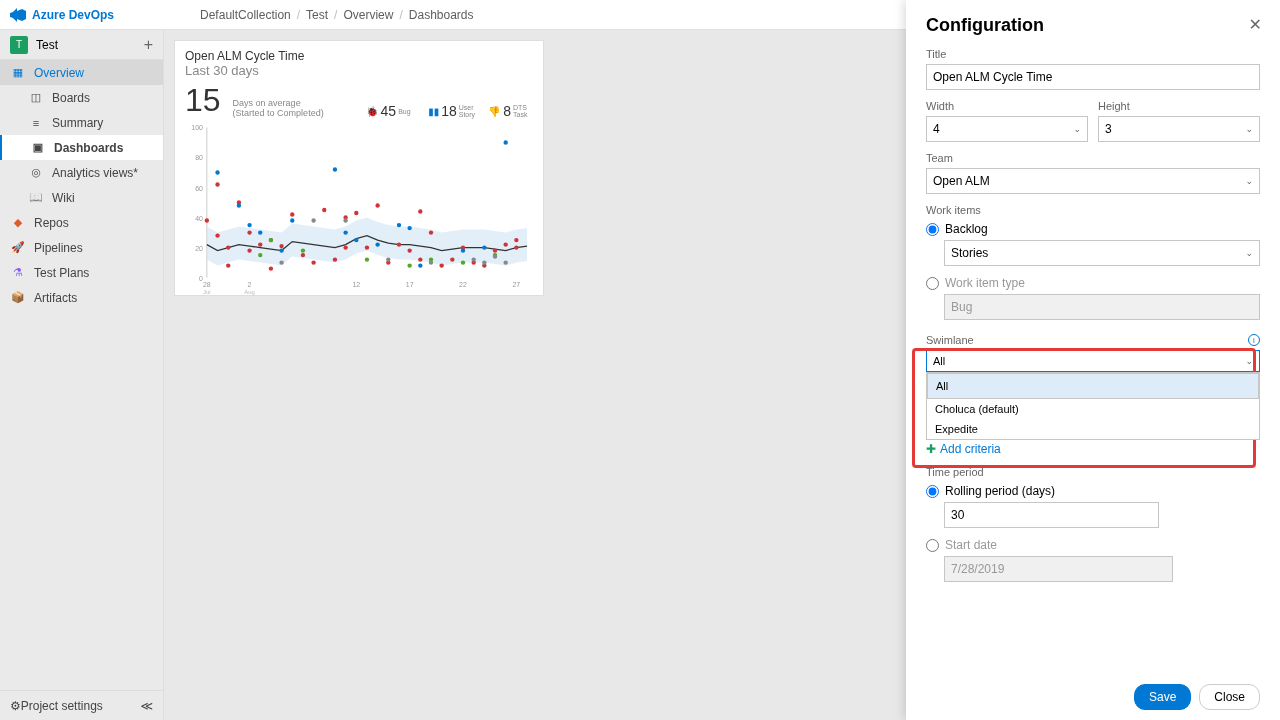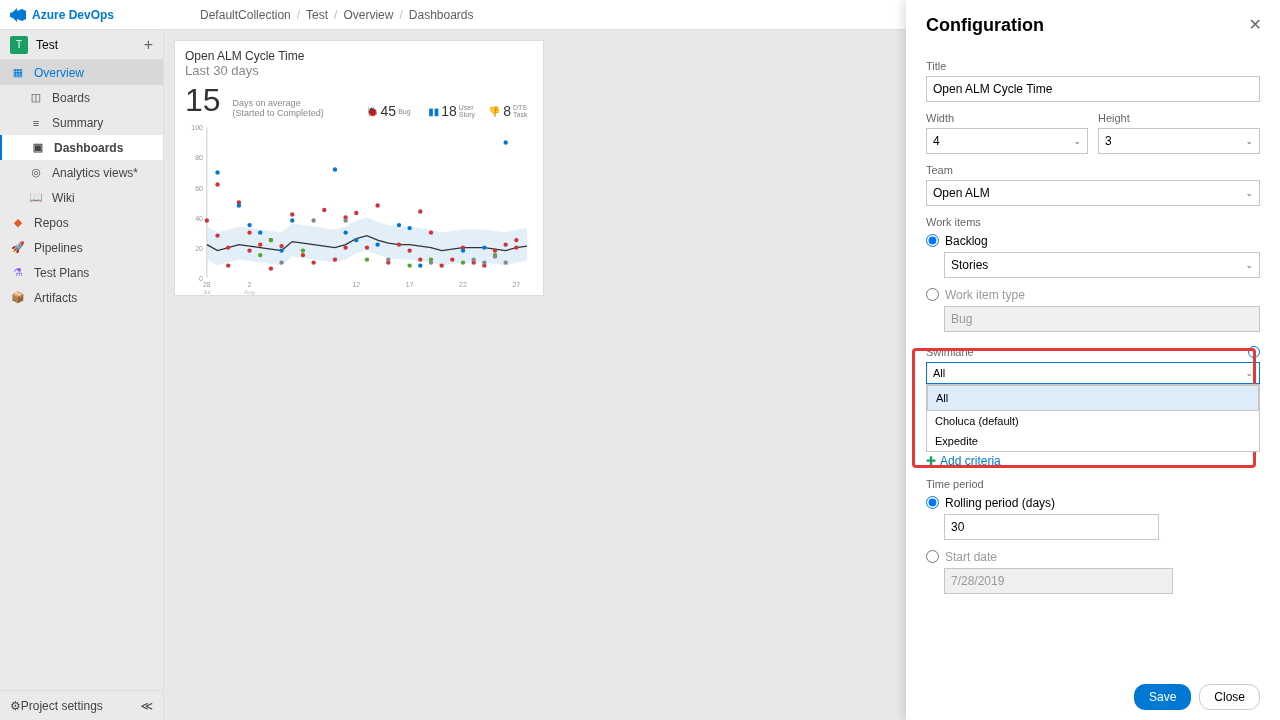--- a/index.html
+++ b/index.html
@@ -35,29 +35,29 @@
 .widget .big { font-size:32px; font-weight:300; }
 .widget .avg { font-size:9px; color:#888; line-height:1.1; }
 .widget .mets { margin-left:auto; display:flex; gap:10px; align-items:center; }
 .widget .met { display:flex; align-items:center; font-size:14px; gap:2px; }
 .widget .met .mlab { font-size:7px; color:#888; line-height:1; width:20px; }
 .widget .met .micon { font-size:10px; }
 .chart { position:relative; width:100%; height:175px; }
 
 
 .panel { position:absolute; right:0; top:0; bottom:0; width:374px; background:#fff; box-shadow:-2px 0 10px rgba(0,0,0,0.15); padding:15px 20px 50px; font-size:12px; overflow:visible; }
-.panel .ptitle { font-size:18px; font-weight:600; margin-bottom:24px; }
+.panel .ptitle { font-size:18px; font-weight:600; margin-bottom:12px; }
 .panel .close { position:absolute; right:18px; top:15px; font-size:16px; color:#666; cursor:pointer; }
 .panel .lbl { font-size:11px; color:#666; margin-top:10px; margin-bottom:4px; display:block; }
 .panel input[type=text], .panel .sel { width:100%; height:26px; border:1px solid #c8c6c4; padding:0 6px; font-size:12px; background:#fff; }
 .panel .sel { display:flex; align-items:center; justify-content:space-between; cursor:pointer; }
 .panel .sel.disabled { background:#f0f0f0; color:#999; }
 .panel .row2 { display:flex; gap:10px; }
 .panel .row2 > div { flex:1; }
-.panel .radio-row { display:flex; align-items:flex-start; gap:6px; margin:6px 0 4px; font-size:12px; }
+.panel .radio-row { display:flex; align-items:flex-end; gap:6px; margin:6px 0 4px; font-size:12px; }
 .panel .radio-row input { margin:0; }
 .panel .indent { margin-left:18px; }
 .panel .addcrit { display:flex; align-items:center; gap:4px; color:#0078d4; font-size:12px; margin-top:10px; cursor:pointer; }
 .panel .footbar { position:absolute; bottom:10px; right:20px; display:flex; gap:8px; }
 .panel .btn { height:26px; padding:0 14px; font-size:12px; border:1px solid #ccc; background:#fff; cursor:pointer; border-radius:11px; }
 .panel .btn.primary { background:#0078d4; color:#fff; border-color:#0078d4; }
 
 
 .highlight { position:absolute; border:3px solid #e53935; border-radius:4px; pointer-events:none; }
 

